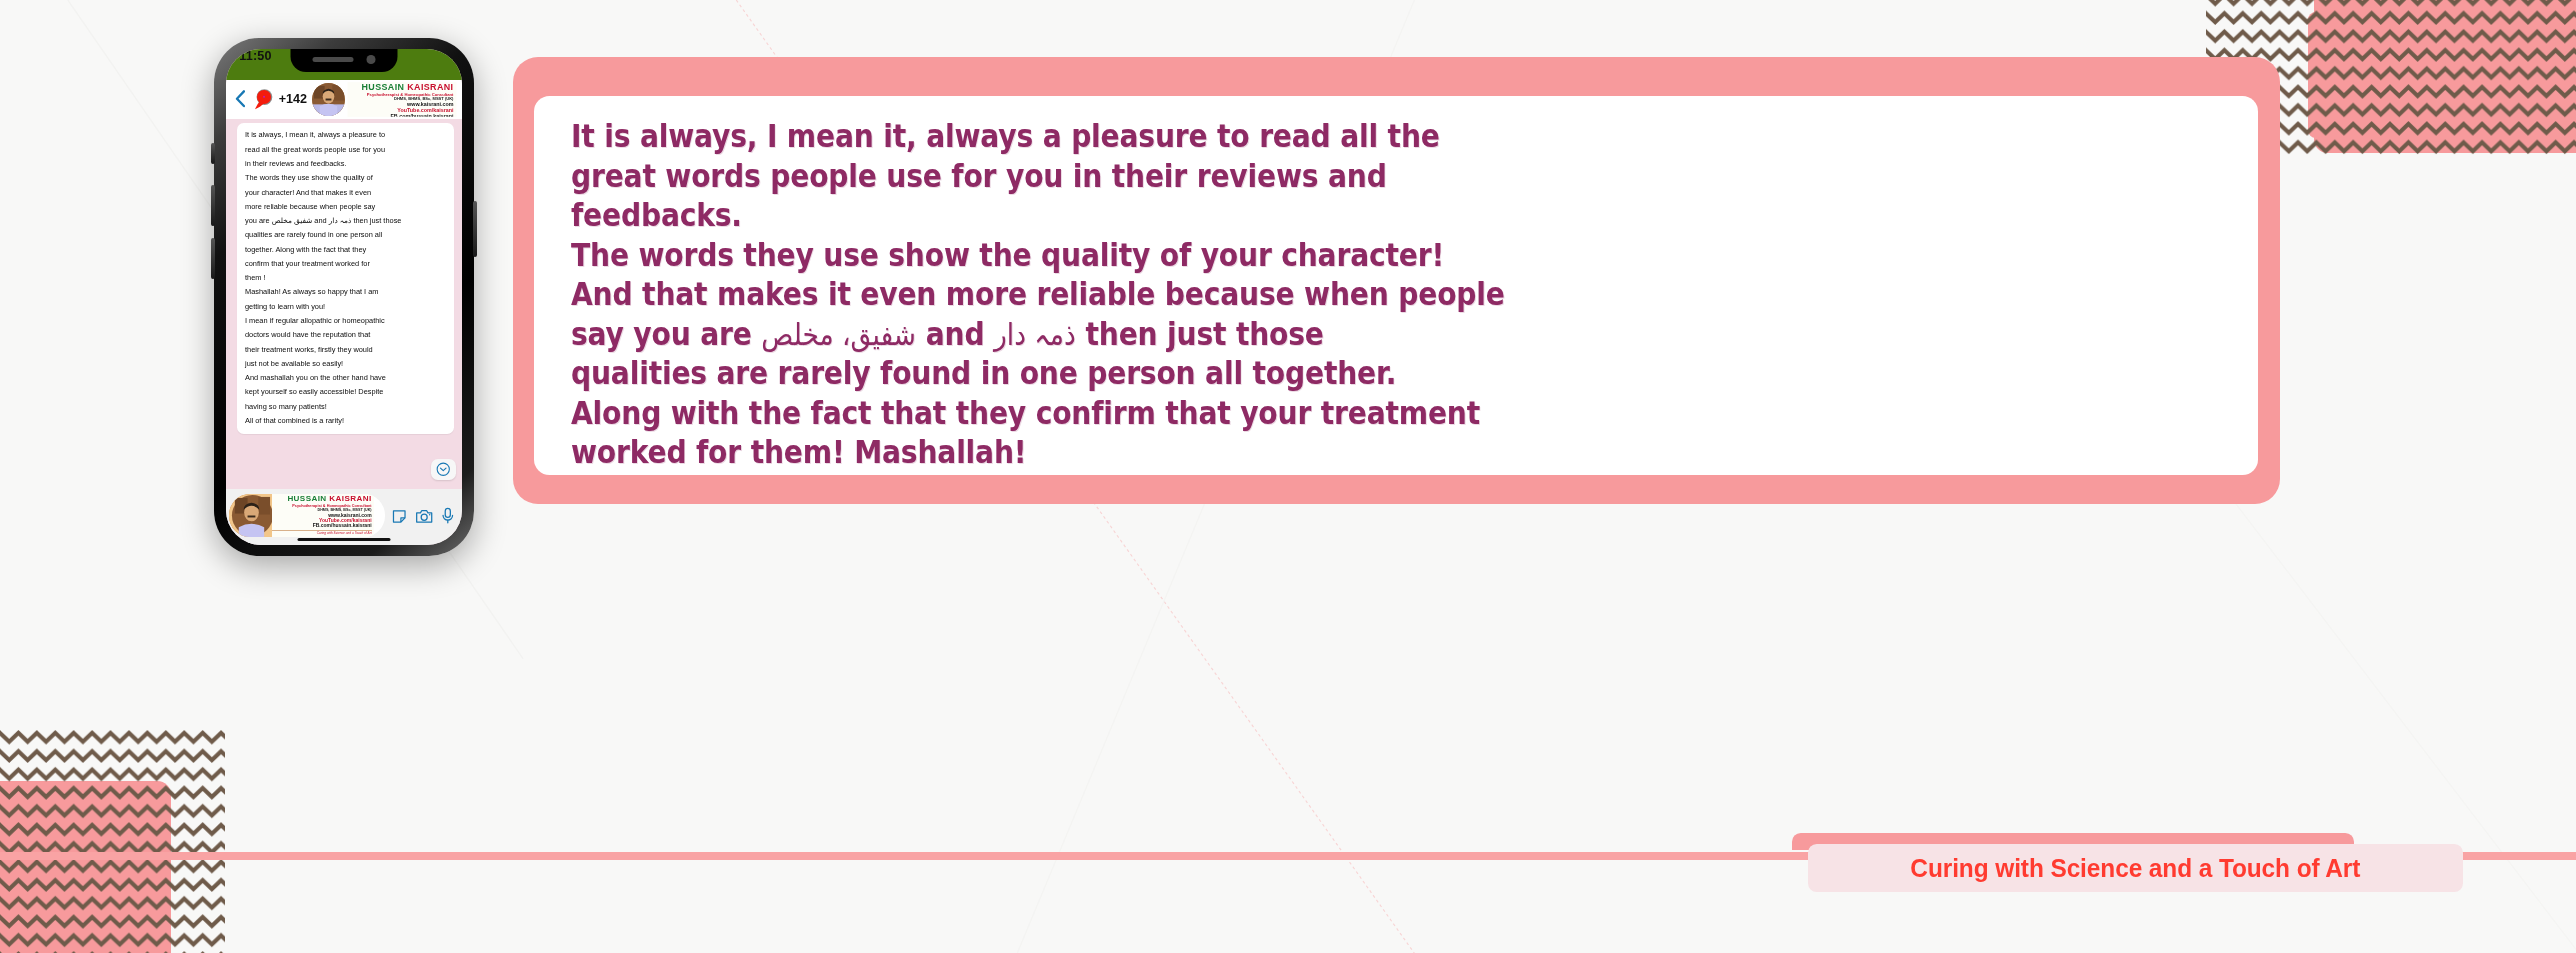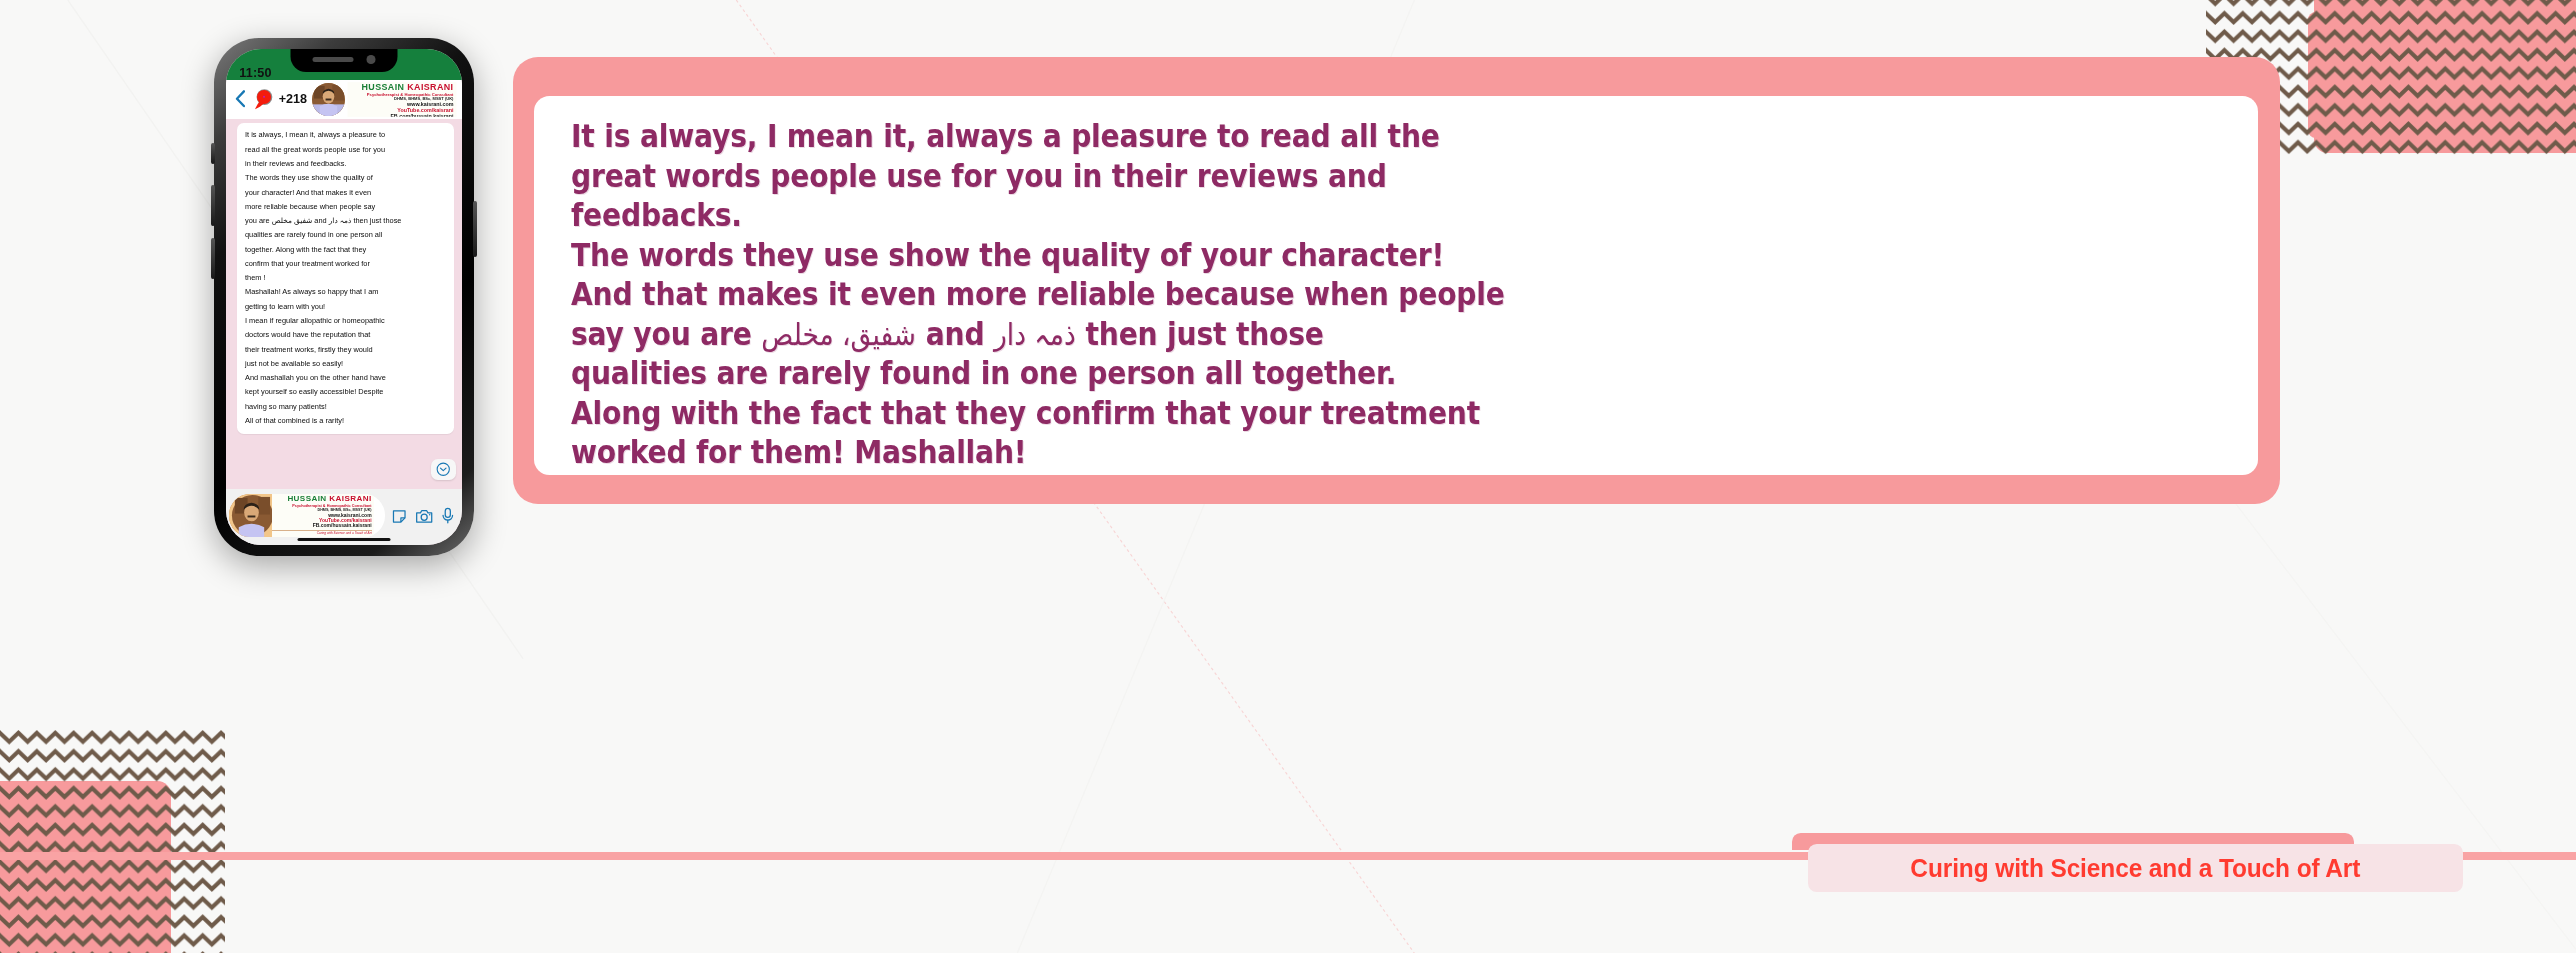--- a/index.html
+++ b/index.html
@@ -95,23 +95,23 @@
   }
   .btn-left-1 { left: -2.9px; top: 105px; width: 3.9px; height: 21px; }
   .btn-left-2 { left: -2.9px; top: 147px; width: 3.9px; height: 41px; }
   .btn-left-3 { left: -2.9px; top: 200px; width: 3.9px; height: 41px; }
   .btn-right-1 { right: -2.9px; top: 163px; width: 3.9px; height: 56px; }
 
   
   .status-bar {
     position: relative;
     height: 31px;
-    background: #15803d;
+    background: #4d7c0f;
     display: flex;
-    align-items: flex-end;
+    align-items: flex-start;
     padding: 0 13.6px;
   }
   .status-time {
     font-size: 12.6px; font-weight: bold; color: #111;
     letter-spacing: 0.2px;
   }
   .notch {
     position: absolute;
     left: 50%; top: -1.9px;
     transform: translateX(-50%);
@@ -408,21 +408,21 @@
             </svg>
           </div>
           <div class="badge-pin">
             <svg width="25" height="25" viewBox="0 0 26 26">
               <circle cx="15" cy="10.5" r="8.2" fill="#8c8c8c"></circle>
               <path d="M14 12 C10 14 7 19 5.2 23.2 C8.6 21.6 13 19 15.2 16.4 Z" fill="#f41c0d"></path>
               <circle cx="14.6" cy="10.4" r="7.4" fill="#f41c0d"></circle>
               <circle cx="14.6" cy="10.2" r="1.1" fill="#c61bb0"></circle>
             </svg>
           </div>
-          <div class="group-count">+218</div>
+          <div class="group-count">+142</div>
           <div class="hdr-avatar">
             <svg width="33" height="33" viewBox="0 0 34 34">
               <rect width="34" height="34" fill="#8a5a33"></rect>
               <rect x="2" y="3" width="11" height="13" fill="#6d4526"></rect>
               <rect x="21" y="2" width="12" height="16" fill="#7a4e2b"></rect>
               <rect x="0" y="22" width="34" height="12" fill="#b9b9e8"></rect>
               <ellipse cx="17" cy="14" rx="6" ry="7" fill="#d9a877"></ellipse>
               <path d="M11 11 Q17 5 23 11 Q23 7 17 6 Q11 7 11 11Z" fill="#2b2118"></path>
               <rect x="14" y="16" width="6" height="2" fill="#3a2a1d"></rect>
               <path d="M8 24 Q17 19 26 24 L26 34 L8 34 Z" fill="#c5c4f2"></path>

